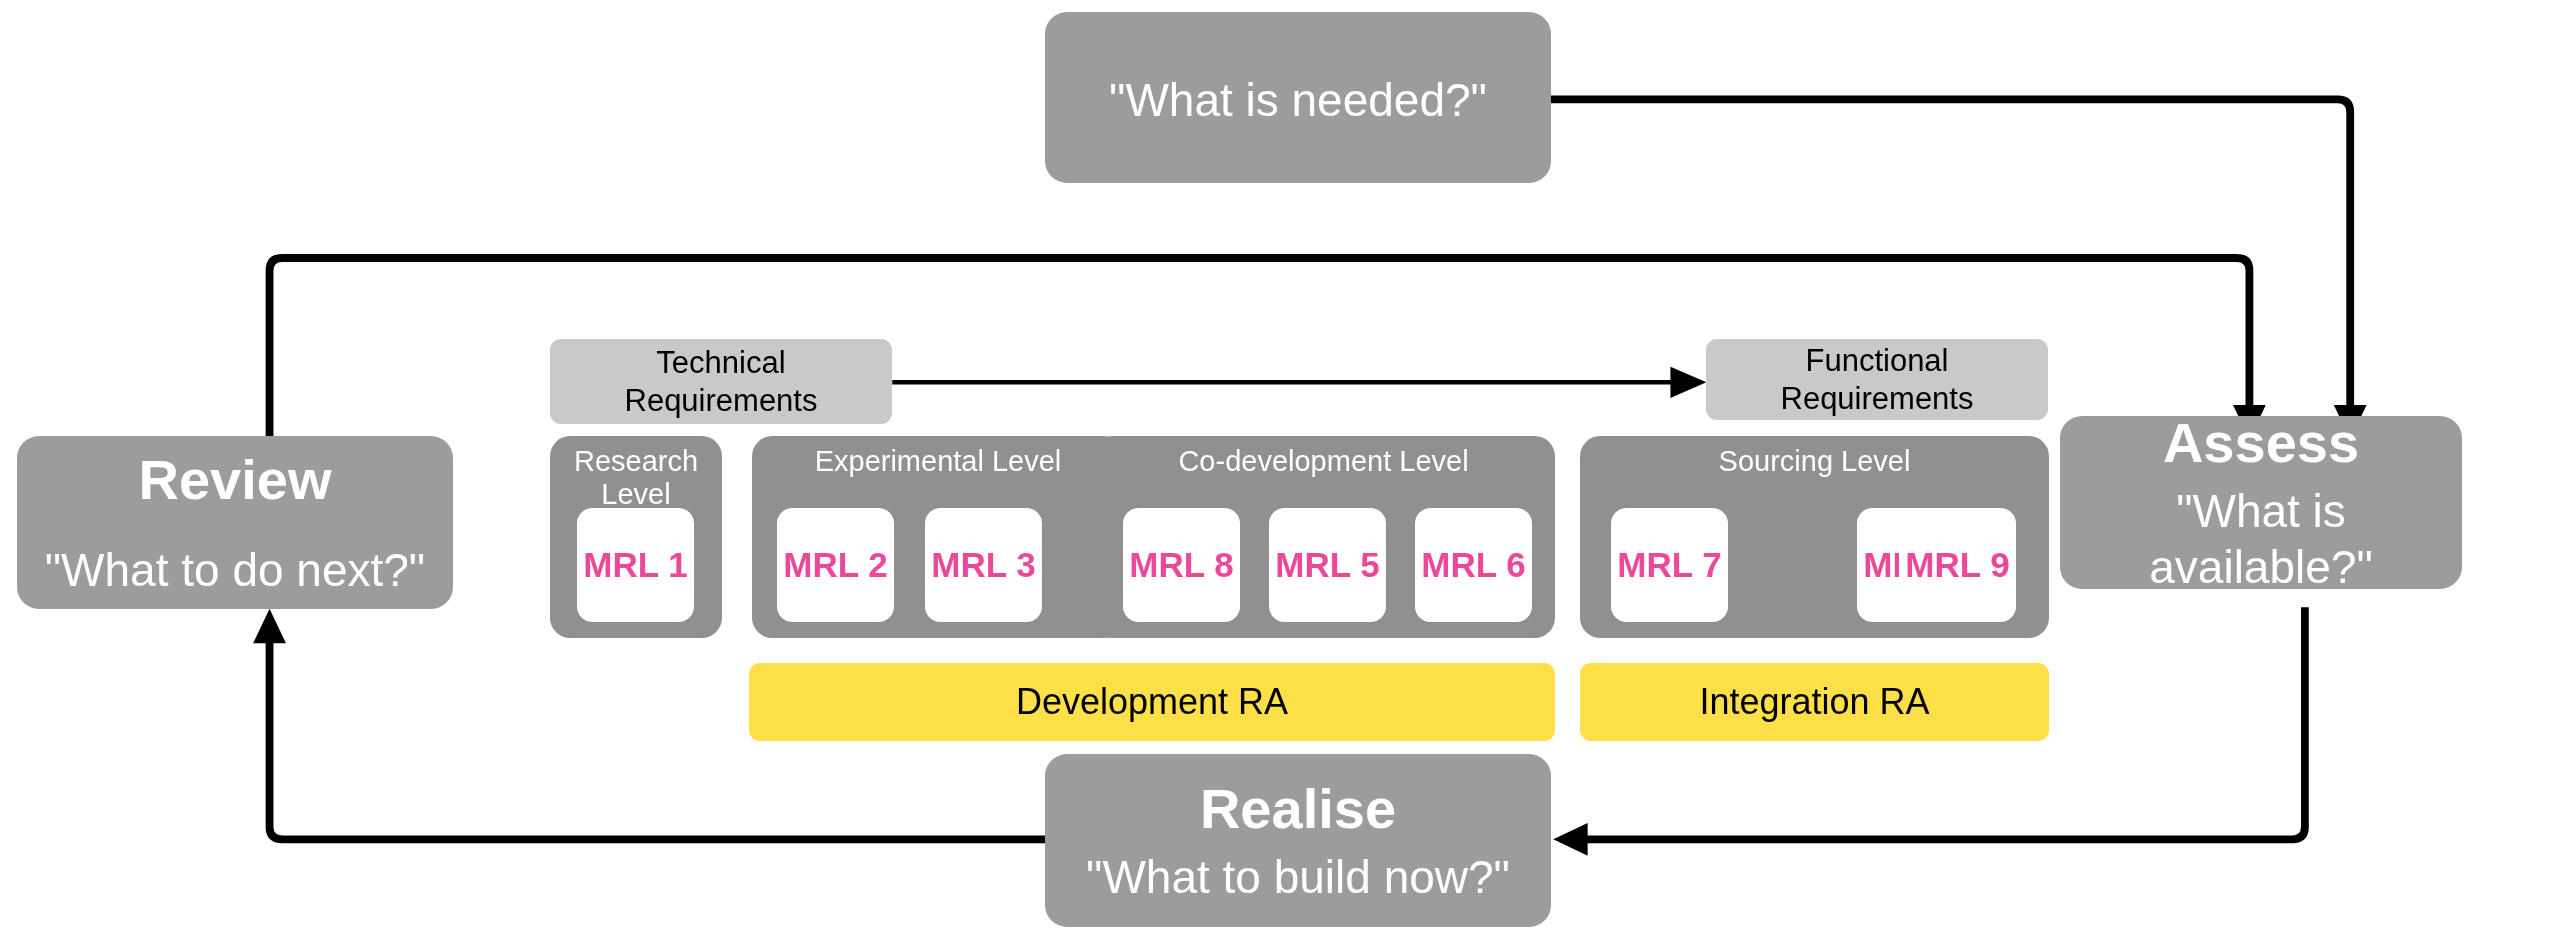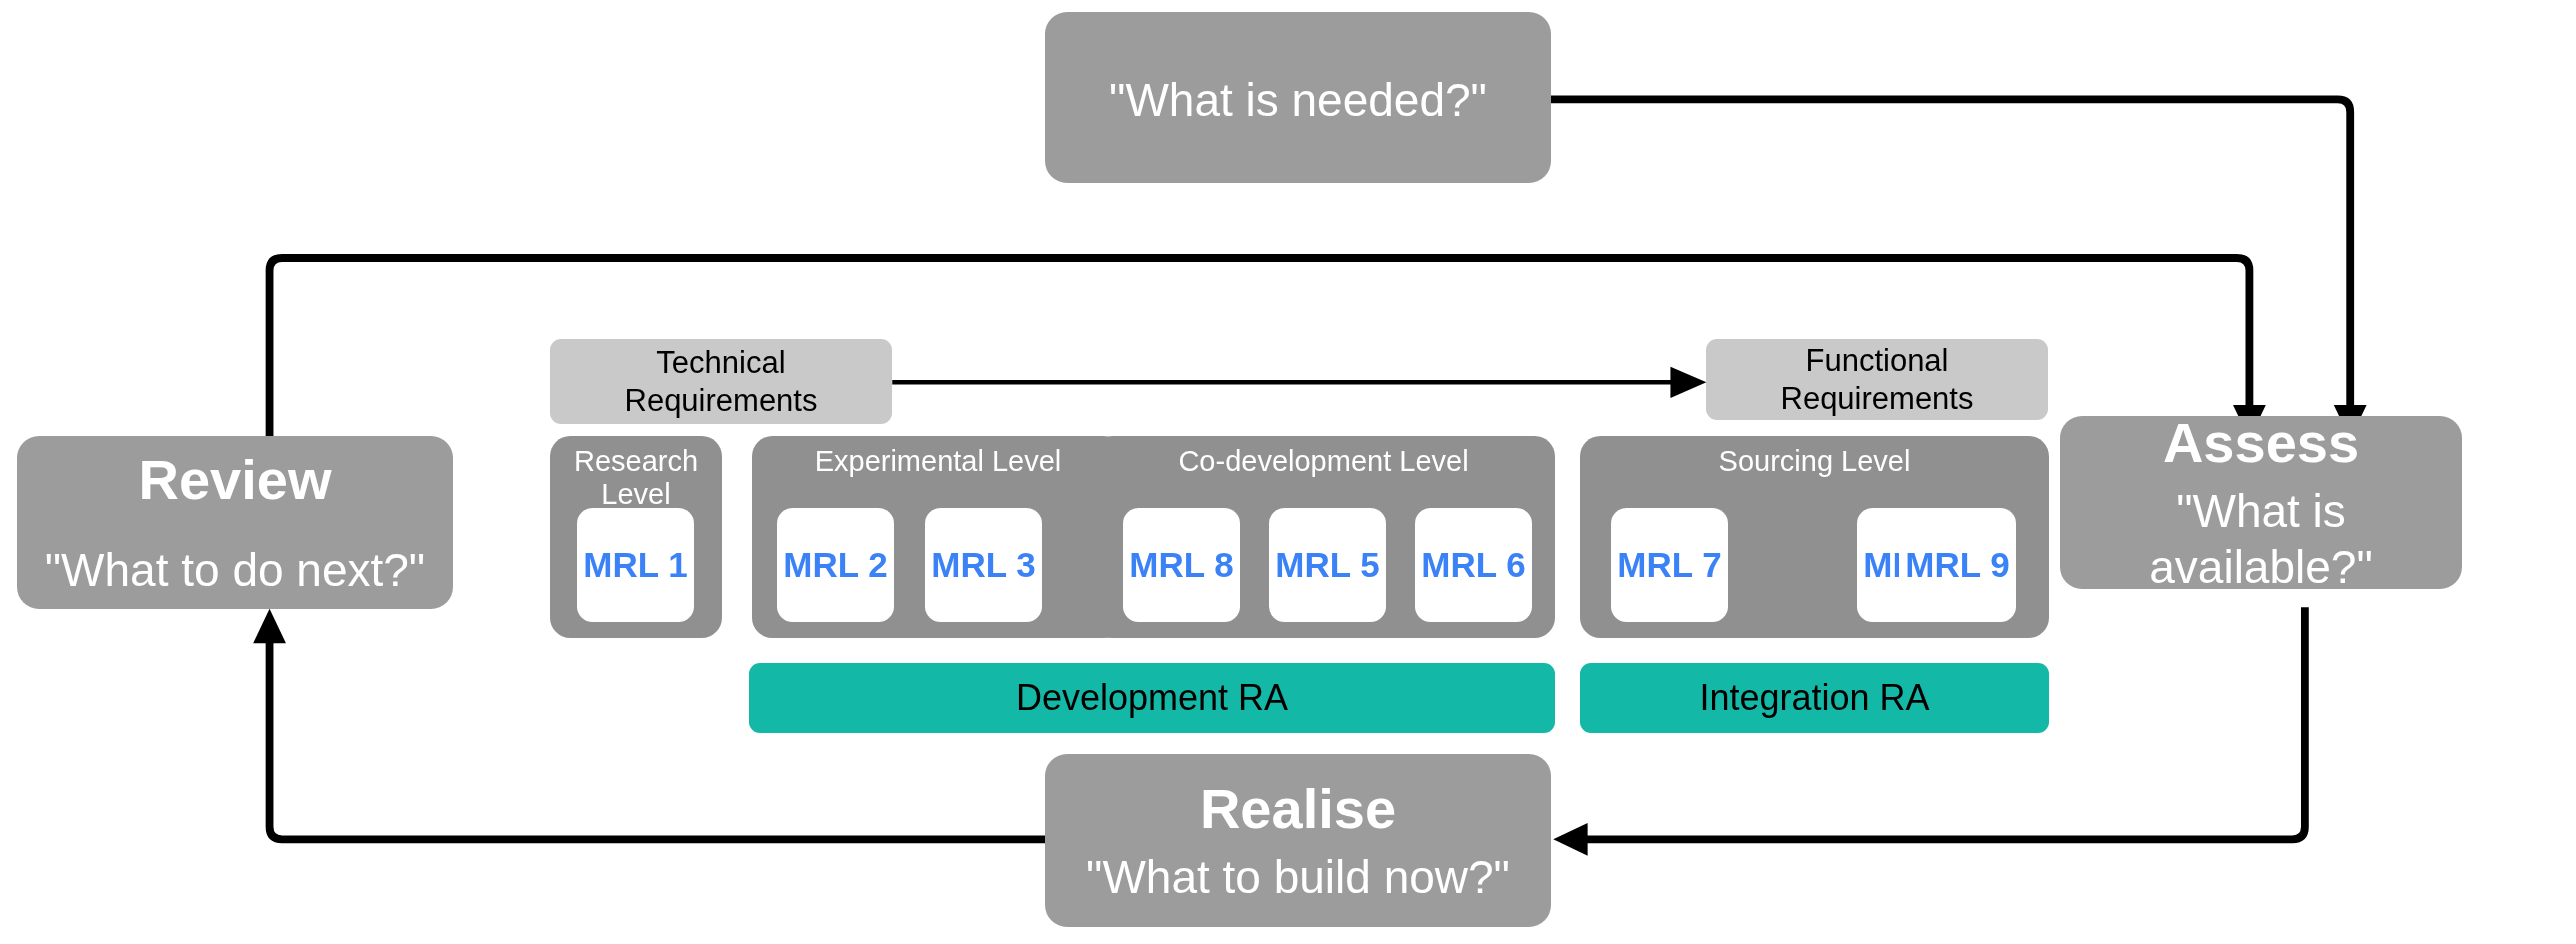--- a/index.html
+++ b/index.html
@@ -50,29 +50,29 @@
     padding:0 11px;
   }
 
   
   .mrl{
     position:absolute;
     top:508px;width:117px;height:114px;
     background:#ffffff;
     border-radius:15.6px;
     display:flex;align-items:center;justify-content:center;
-    color:#3b82f6;
+    color:#ec4899;
     font-size:35px;font-weight:bold;
   }
 
   
   .rabar{
     position:absolute;
-    top:663px;height:70px;
-    background:#14b8a6;
+    top:663px;height:78px;
+    background:#fde047;
     border-radius:11px;
     color:#000000;
     display:flex;align-items:center;justify-content:center;
     font-size:36px;
   }
 </style>
 </head>
 <body>
 
 <div class="canvas">

